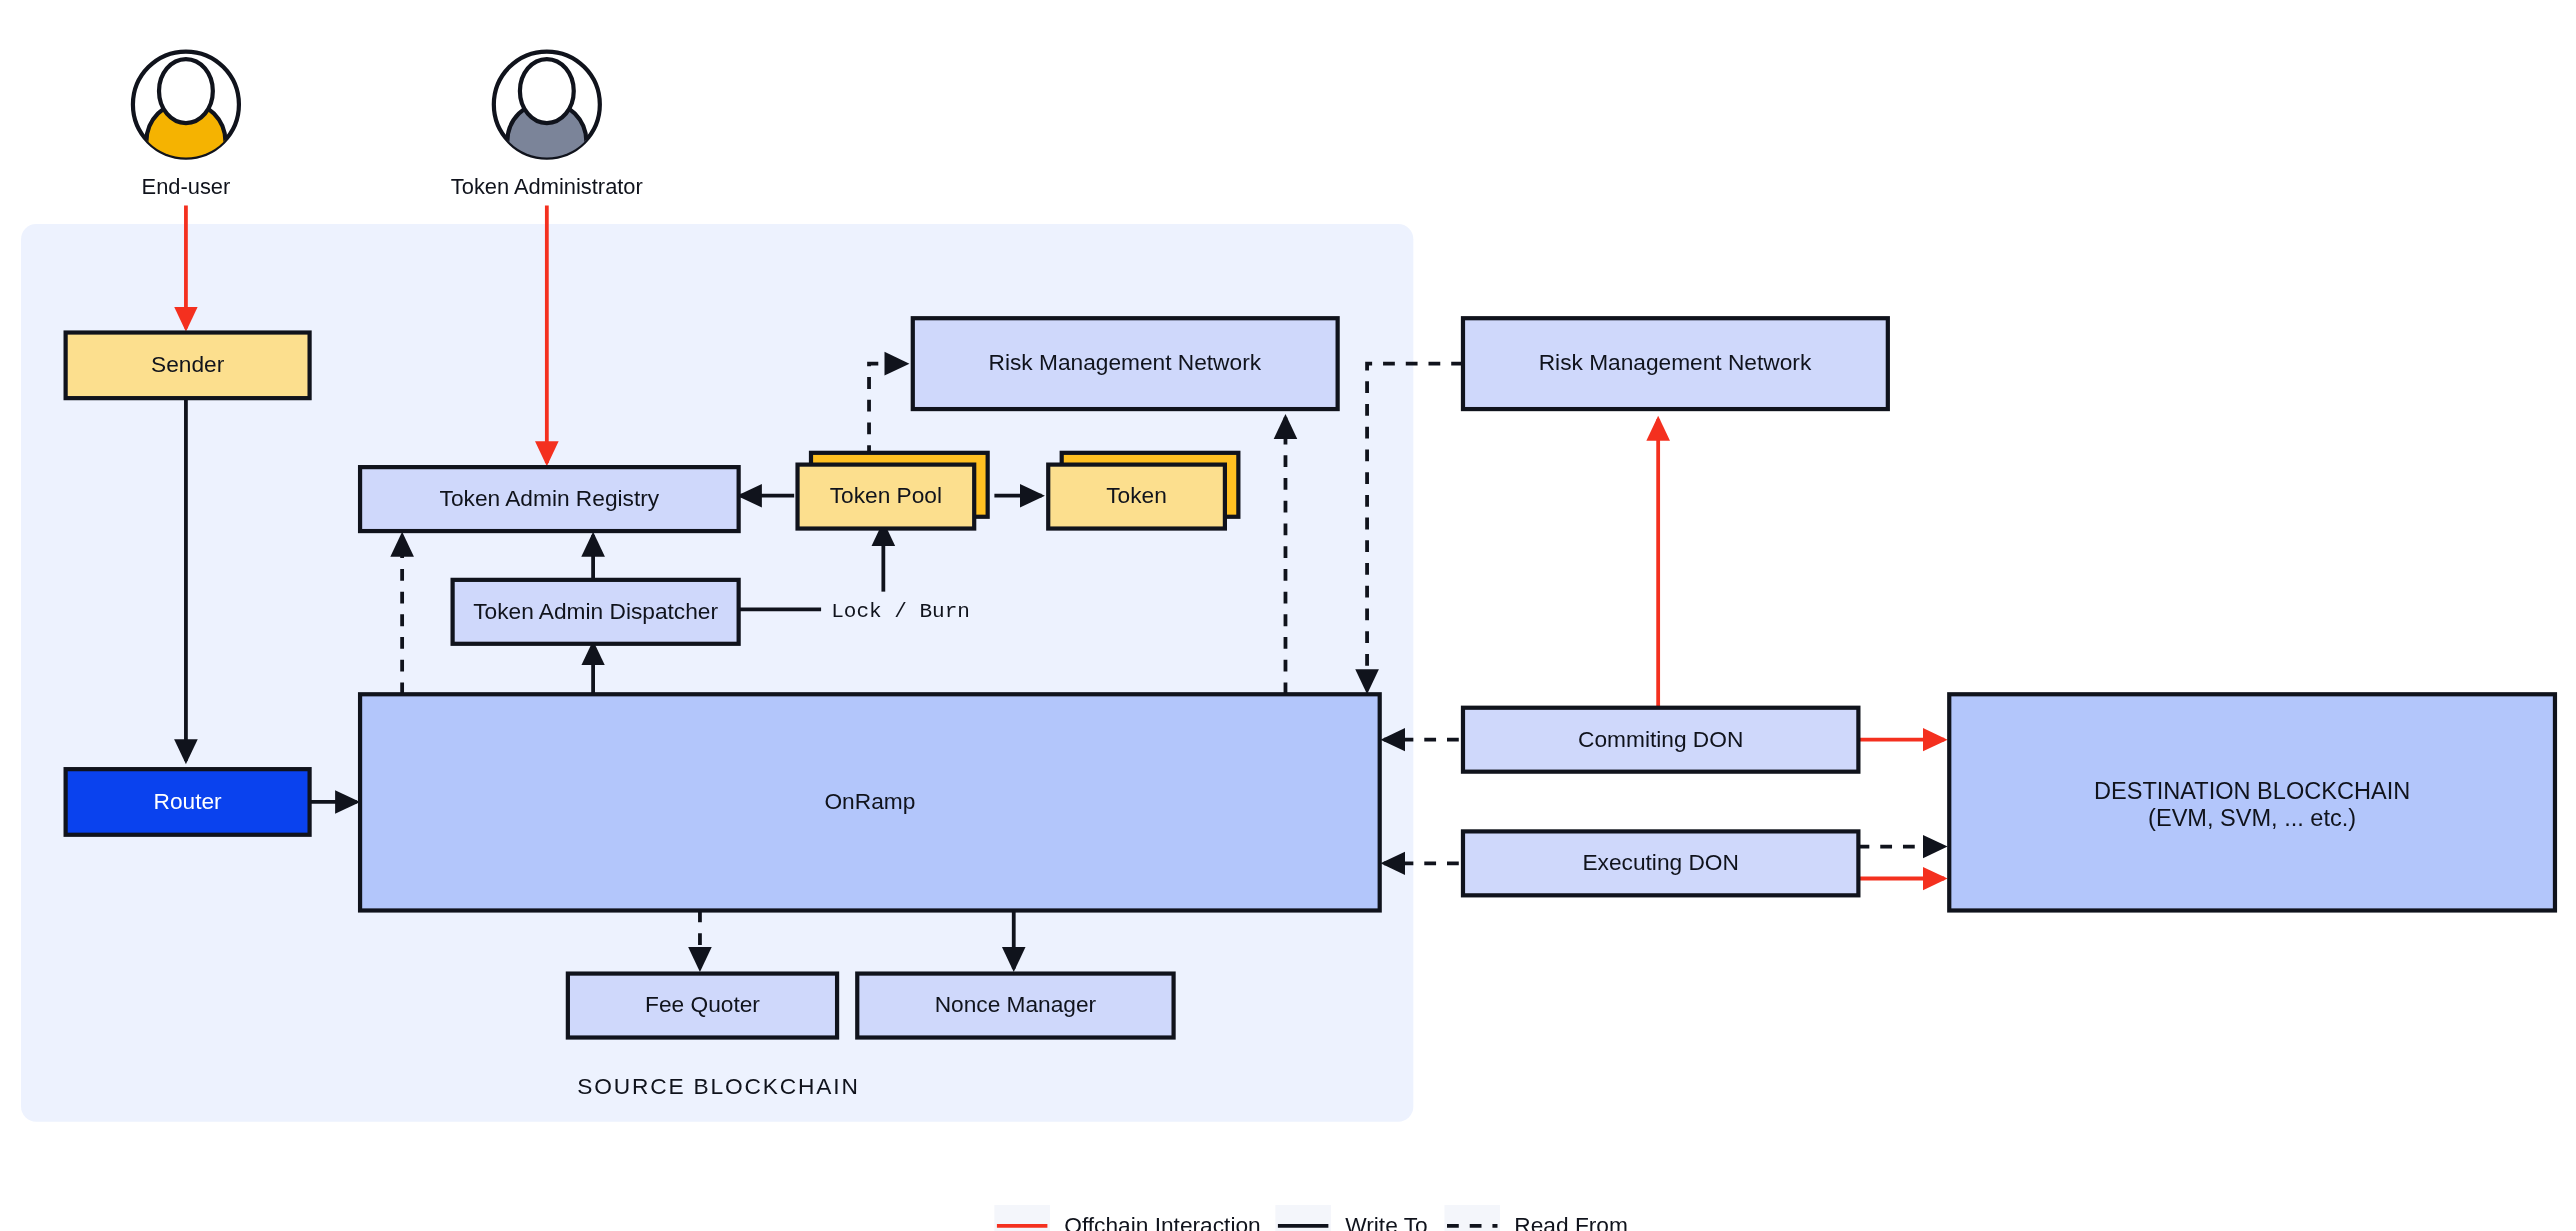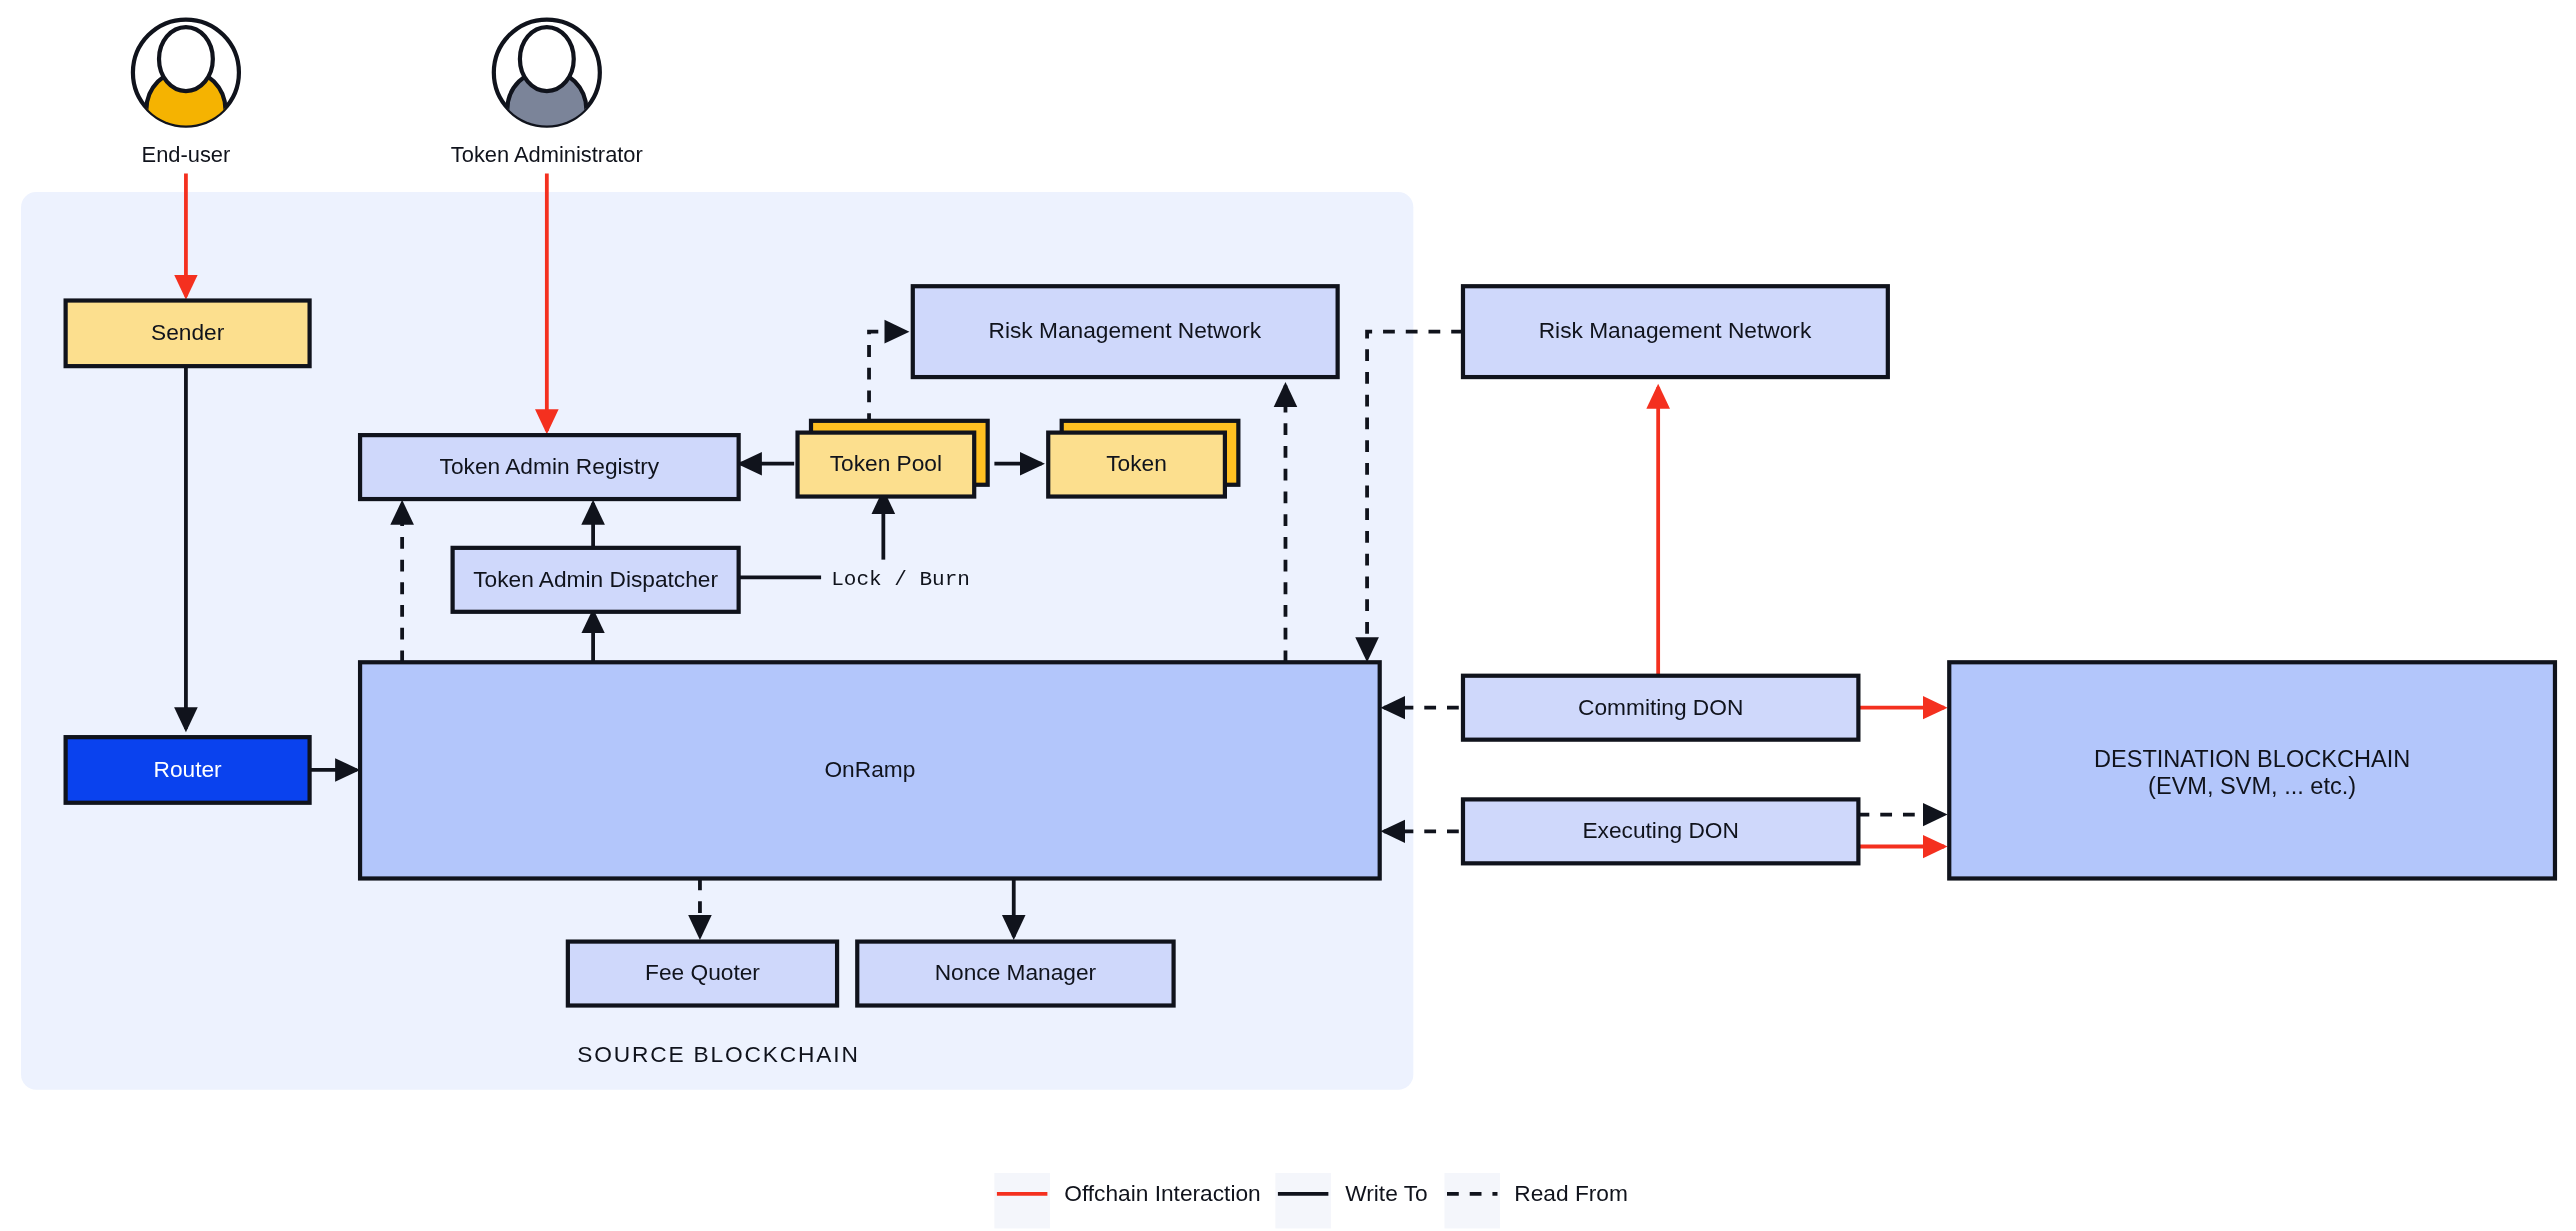--- a/index.html
+++ b/index.html
@@ -10,20 +10,21 @@
   body {
     width: 2576px;
     height: 1232px;
     font-family: "Liberation Sans", sans-serif;
     overflow: hidden;
   }
   #stage {
     position: relative;
     width: 2576px;
     height: 1182px;
+    margin-top: 32px;
   }
   svg#diagram {
     display: block;
     width: 2576px;
     height: 1232px;
   }
   .node-label {
     font-family: "Liberation Sans", sans-serif;
     font-size: 27px;
     fill: #10131c;

